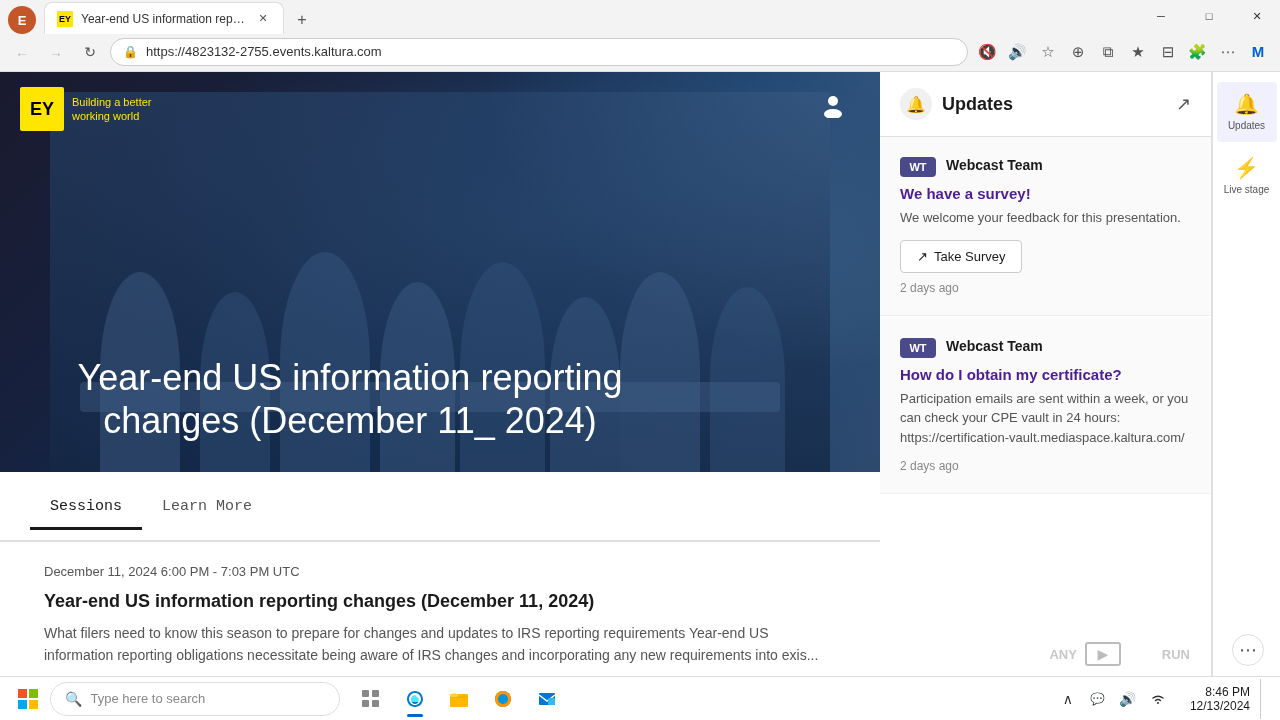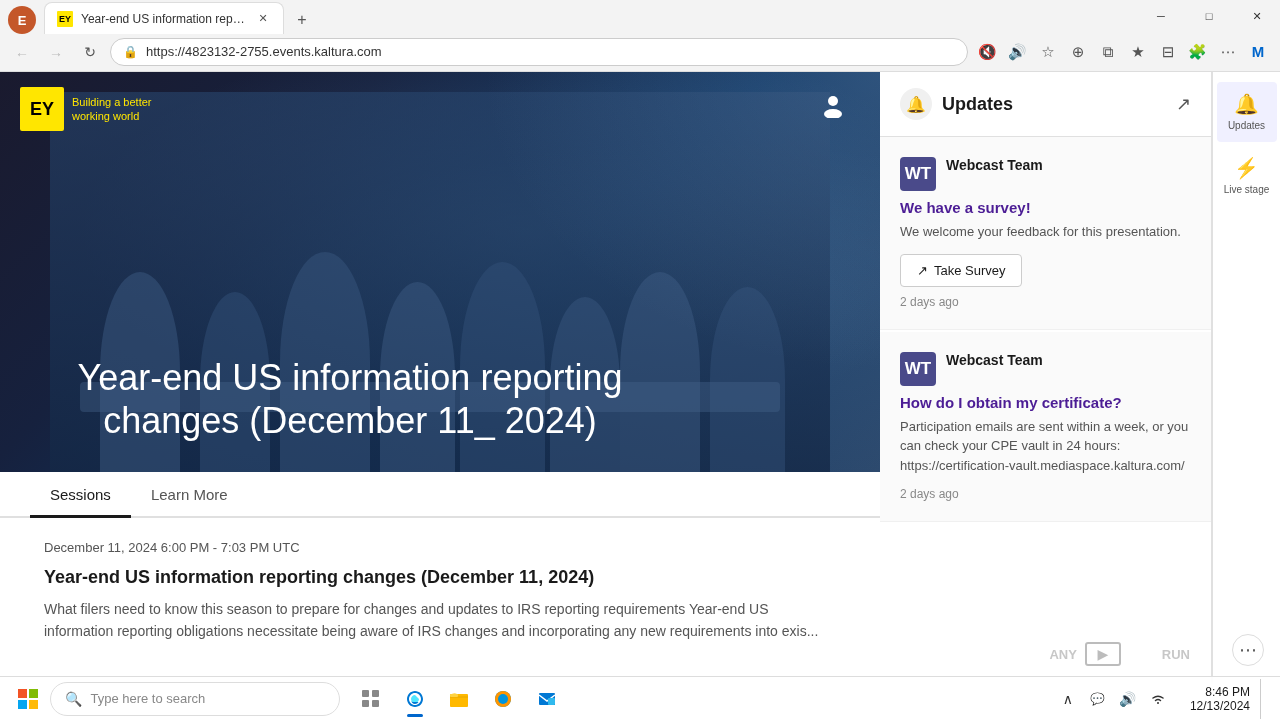--- a/index.html
+++ b/index.html
@@ -214,21 +214,22 @@
       font-weight: 400;
       line-height: 1.2;
       padding: 0 40px;
       max-width: 700px;
     }
 
     .nav-tabs-section {
       display: flex;
       border-bottom: 2px solid #e0e0e0;
       background: #fff;
-      padding: 0 30px;
+      padding: 12px 30px;
+      font-family: Liberation Mono, monospace;
     }
     .nav-tab {
       padding: 14px 20px 12px;
       font-size: 15px;
       cursor: pointer;
       color: #555;
       border-bottom: 3px solid transparent;
       margin-bottom: -2px;
       transition: color 0.2s;
     }
@@ -314,28 +315,28 @@
 
     .update-card-header {
       display: flex;
       align-items: flex-start;
       gap: 10px;
       margin-bottom: 8px;
     }
 
     .wt-avatar {
       width: 36px;
-      height: 34px;
+      height: 20px;
       background: #4a4a8a;
       border-radius: 4px;
       display: flex;
       align-items: center;
       justify-content: center;
       color: #fff;
-      font-size: 17px;
+      font-size: 11px;
       font-weight: bold;
       flex-shrink: 0;
     }
 
     .update-sender {
       font-size: 14px;
       font-weight: 600;
       color: #1a1a1a;
     }
 

